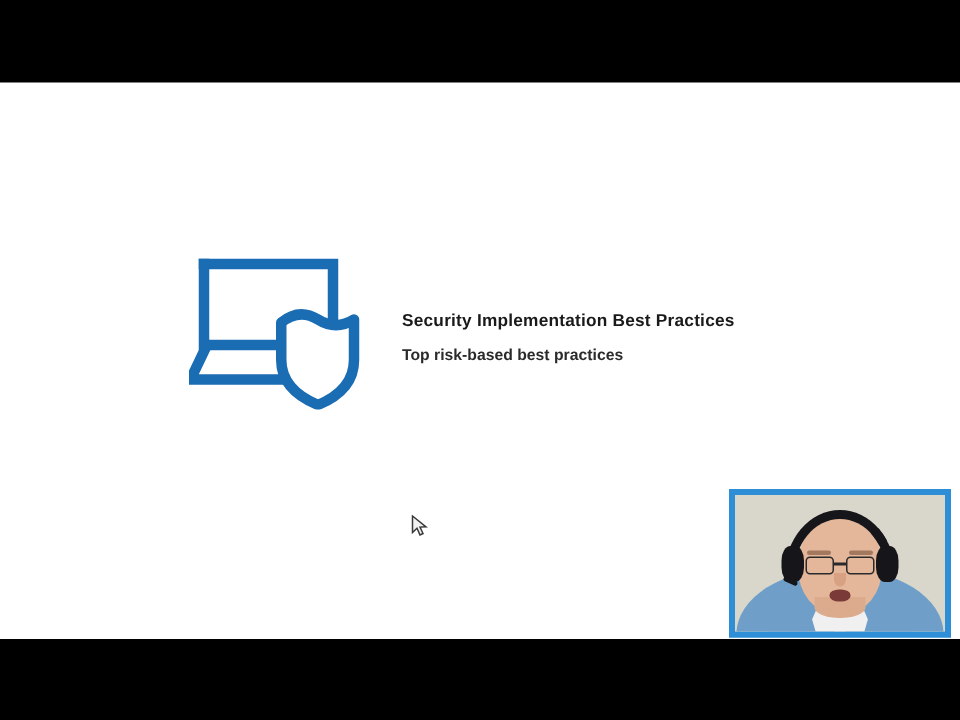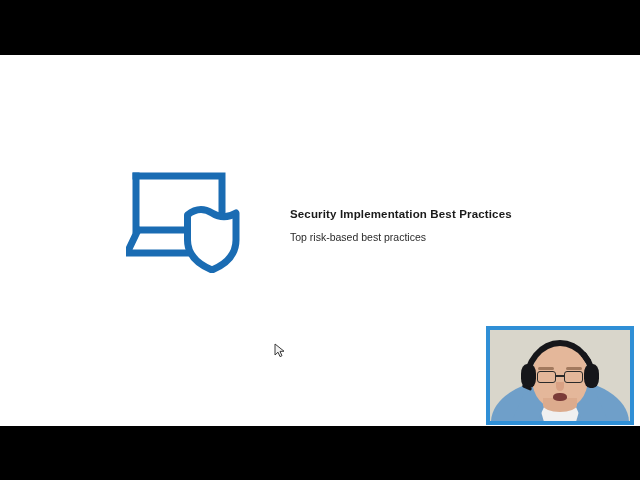--- a/index.html
+++ b/index.html
@@ -45,34 +45,33 @@
     width: 124px; height: 105px;
   }
   .slide-graphic svg { display: block; }
 
   
   .slide-text {
     position: absolute;
     left: 268px;
     top: 152px;
     width: 300px;
-    margin-left: 22px;
   }
   .slide-title {
     font-size: 11.5px;
     font-weight: bold;
     color: #1a1a1a;
     letter-spacing: 0.15px;
     line-height: 15px;
     white-space: nowrap;
   }
   .slide-subtitle {
     margin-top: 8px;
     font-size: 10.5px;
-    font-weight: normal;
+    font-weight: bold;
     color: #2b2b2b;
     line-height: 14px;
     white-space: nowrap;
   }
 
   
   .footer-bar {
     position: absolute;
     left: 0; top: 393px;
     width: 640px; height: 33px;

